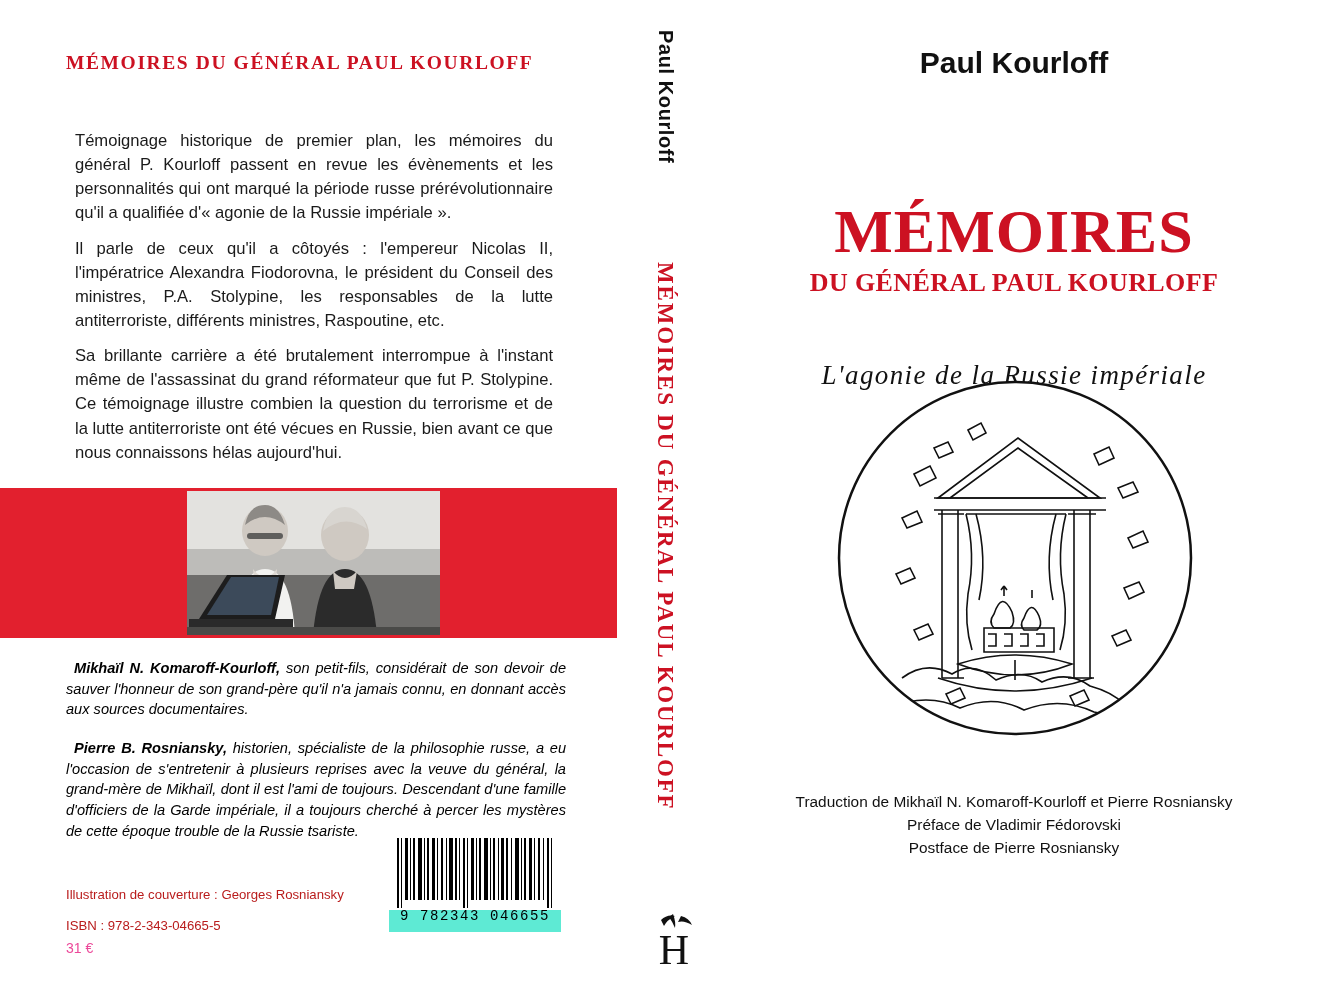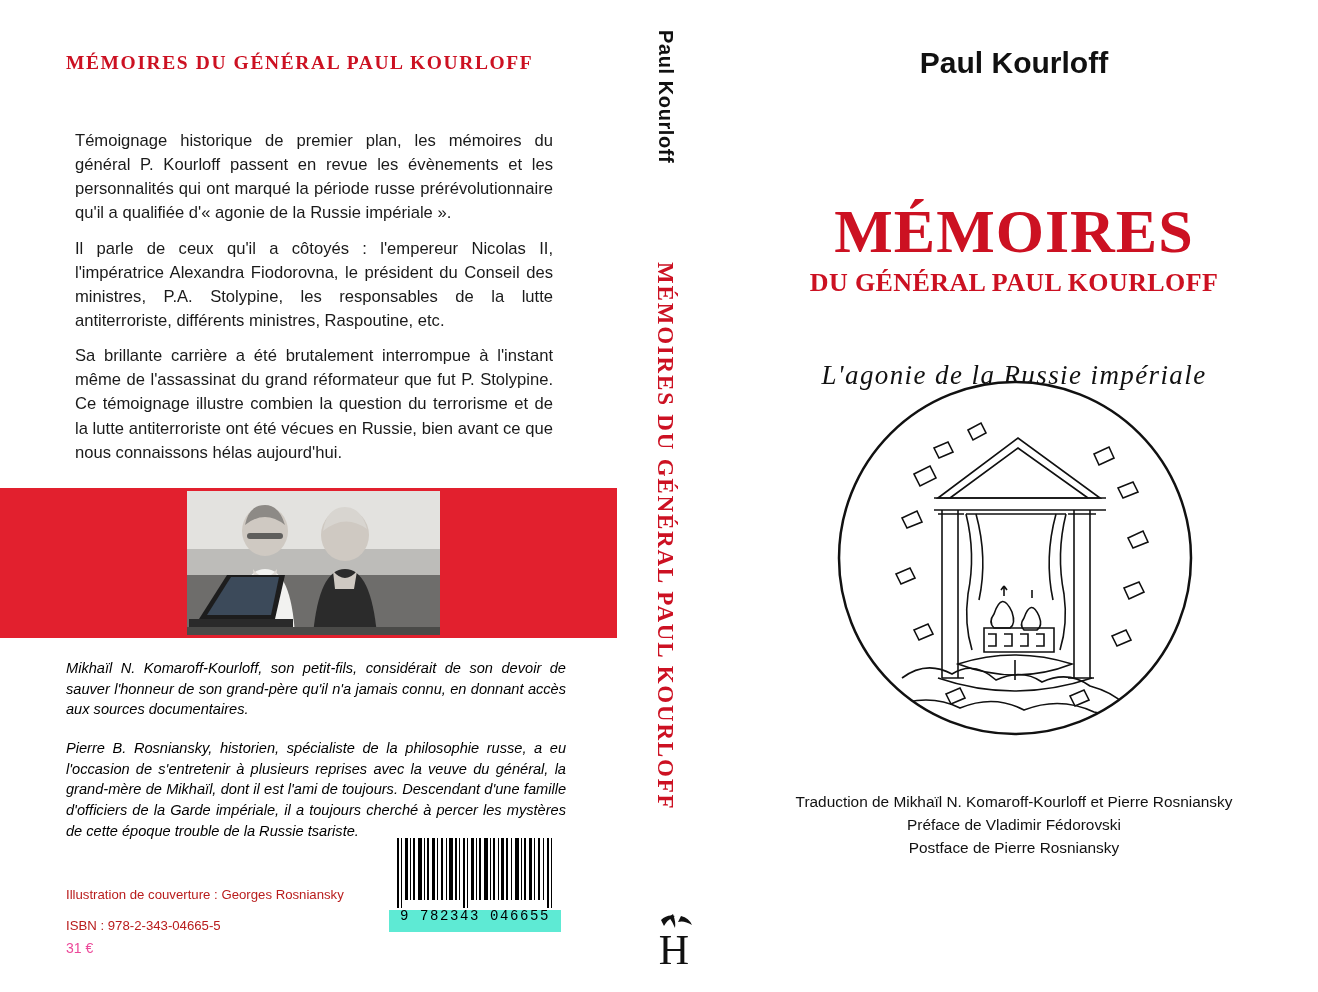--- a/index.html
+++ b/index.html
@@ -86,21 +86,21 @@
   #bio-2 {
     position: absolute;
     left: 66px;
     top: 738px;
     width: 500px;
     font-size: 14.6px;
     line-height: 1.42;
     font-style: italic;
     text-align: justify;
   }
-  .bio-name { font-weight: normal; font-style: italic; }
+  .bio-name { font-weight: bold; font-style: italic; margin-left: 8px; }
 
   #illus-credit {
     position: absolute;
     left: 66px;
     top: 887px;
     font-size: 13.2px;
     color: #b91c1c;
   }
   #isbn-line {
     position: absolute;

